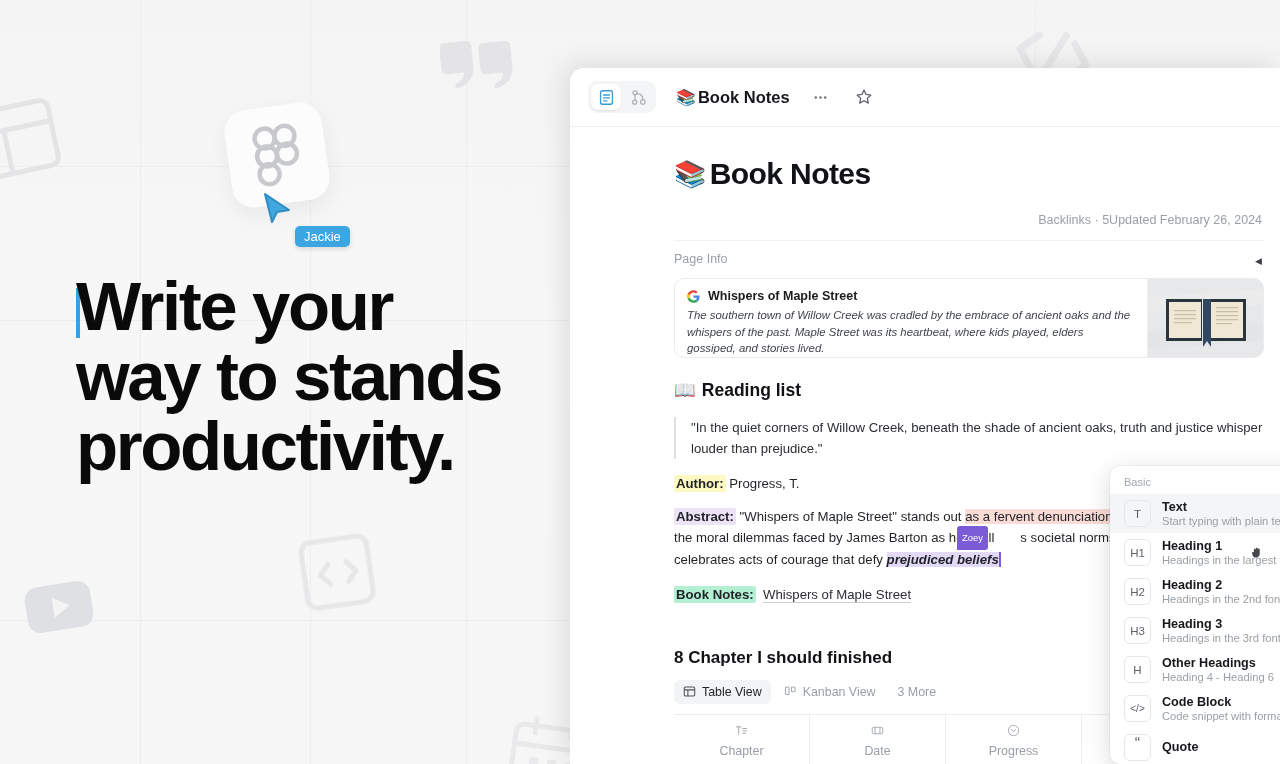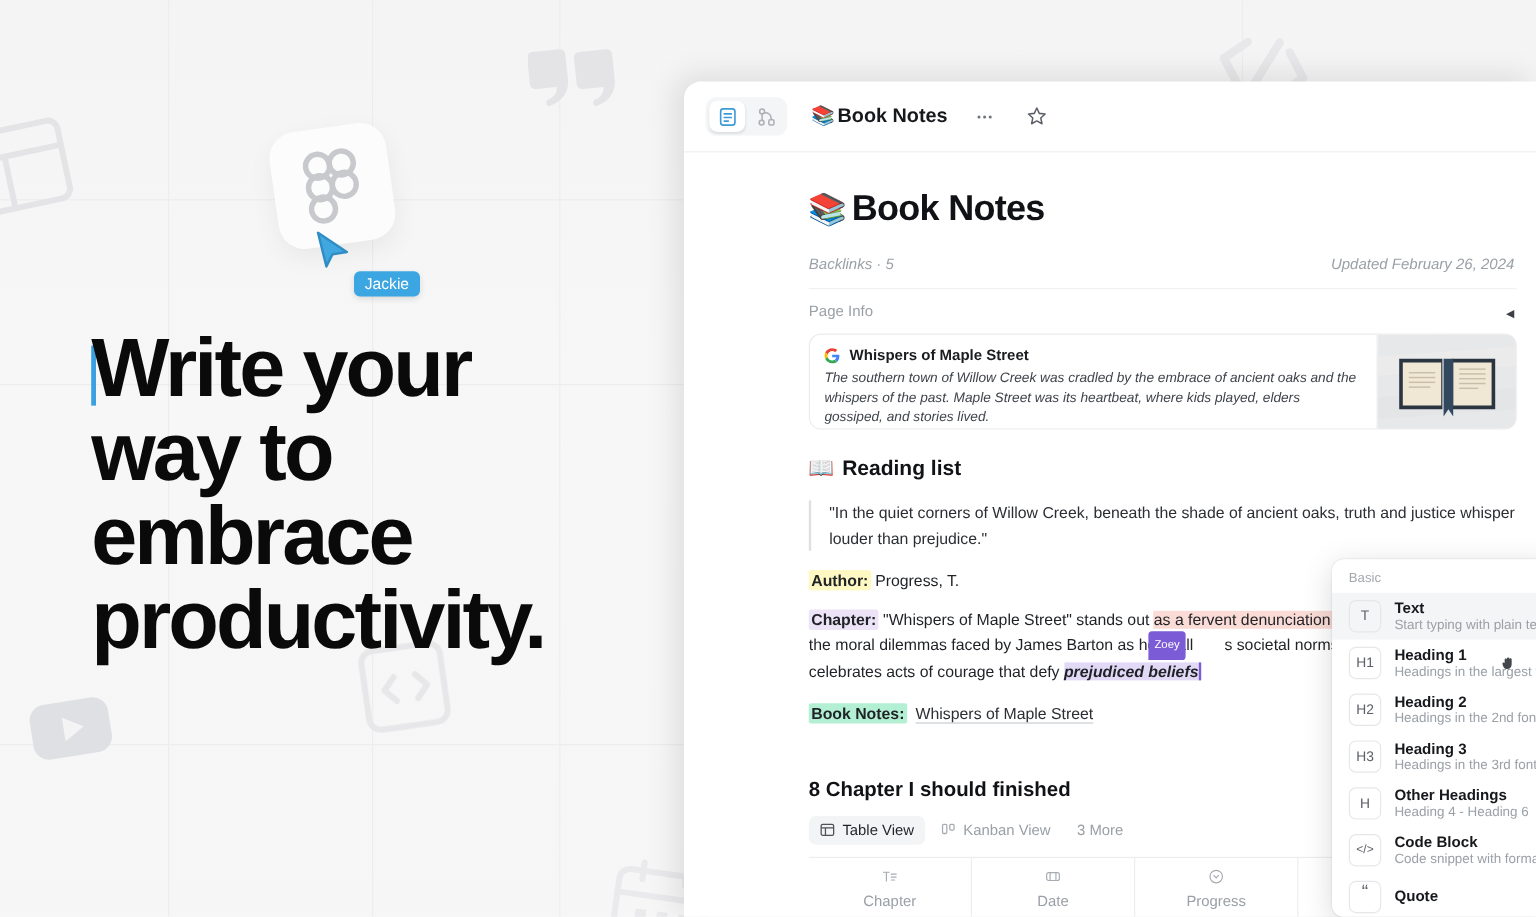--- a/index.html
+++ b/index.html
@@ -110,27 +110,26 @@
 
   .doc-title {
     display: flex; align-items: center; gap: 4px;
     font-size: 30px; font-weight: 700; color: #101215;
     letter-spacing: -.6px;
     margin-top: 30px;
   }
   .doc-title .emoji { font-size: 26px; }
 
   .metarow {
-    display: flex; justify-content: space-between; align-items: center;
+    display: flex; justify-content: flex-end; align-items: center;
     font-size: 12.5px; color: #9aa0a6;
     margin-top: 22px;
     padding-bottom: 13px;
     border-bottom: 1px solid #f1f1f2;
     padding-right: 2px;
-    font-style: italic;
   }
   .pageinfo {
     display: flex; justify-content: space-between; align-items: flex-end;
     font-size: 12.5px; color: #9aa0a6;
     padding: 11px 2px 12px 0;
   }
   .pageinfo .arrow { color: #3c3f44; font-size: 9px; }
 
   .linkcard {
     display: flex;
@@ -309,21 +308,21 @@
 
     <div class="cursor-arrow">
       <svg width="30" height="32" viewBox="0 0 30 32">
         <path d="M3 2 L27 18 L15 20 L10 30 Z" fill="#41a7e0" stroke="#2f8dc4" stroke-width="2" stroke-linejoin="round"></path>
       </svg>
     </div>
     <div class="cursor-label">Jackie</div>
 
     <h1 class="headline">
       <span class="caret"></span><span>Write your</span><br>
-      <span>way to embrace</span><br>
+      <span>way to stands</span><br>
       <span>productivity.</span>
     </h1>
   </div>
 
   <div class="editor">
 
     <div class="ed-header">
       <div class="viewtoggle">
         <div class="vt-btn active">
           <svg width="17" height="17" viewBox="0 0 20 20" fill="none" stroke="#3c9ad6" stroke-width="1.6">
@@ -423,21 +422,21 @@
         </div>
 
 
         <div class="quote">"In the quiet corners of Willow Creek, beneath the shade of ancient oaks, truth and justice whisper louder than prejudice."</div>
 
         <div class="para">
           <span class="hl hl-author">Author:</span><span> Progress, T.</span>
         </div>
 
         <div class="para tight" style="position:relative;">
-          <span class="hl hl-abstract">Chapter:</span><span> "Whispers of Maple Street" stands out </span><span class="sel-red" style="font-weight:400">as a fervent denunciation of</span><span class="caret-red"></span><span> racial</span><br>
+          <span class="hl hl-abstract">Abstract:</span><span> "Whispers of Maple Street" stands out </span><span class="sel-red" style="font-weight:400">as a fervent denunciation of</span><span class="caret-red"></span><span> racial</span><br>
           <span>the moral dilemmas faced by James Barton as he chall</span><span style="display:inline-block;width:26px"></span><span>s societal norms, assert</span><br>
           <span>celebrates acts of courage that defy </span><span class="sel-purple">prejudiced beliefs</span><span class="caret-purple"></span>
           <span class="tag tag-chris" style="right:-4px; top:-14px;">Chris</span>
           <span class="tag tag-zoey" style="left:283px; top:20px;">Zoey</span>
         </div>
 
         <div class="para">
           <span class="hl hl-notes">Book Notes:</span>&nbsp;
           <span class="link-underline">Whispers of Maple Street</span>
         </div>

